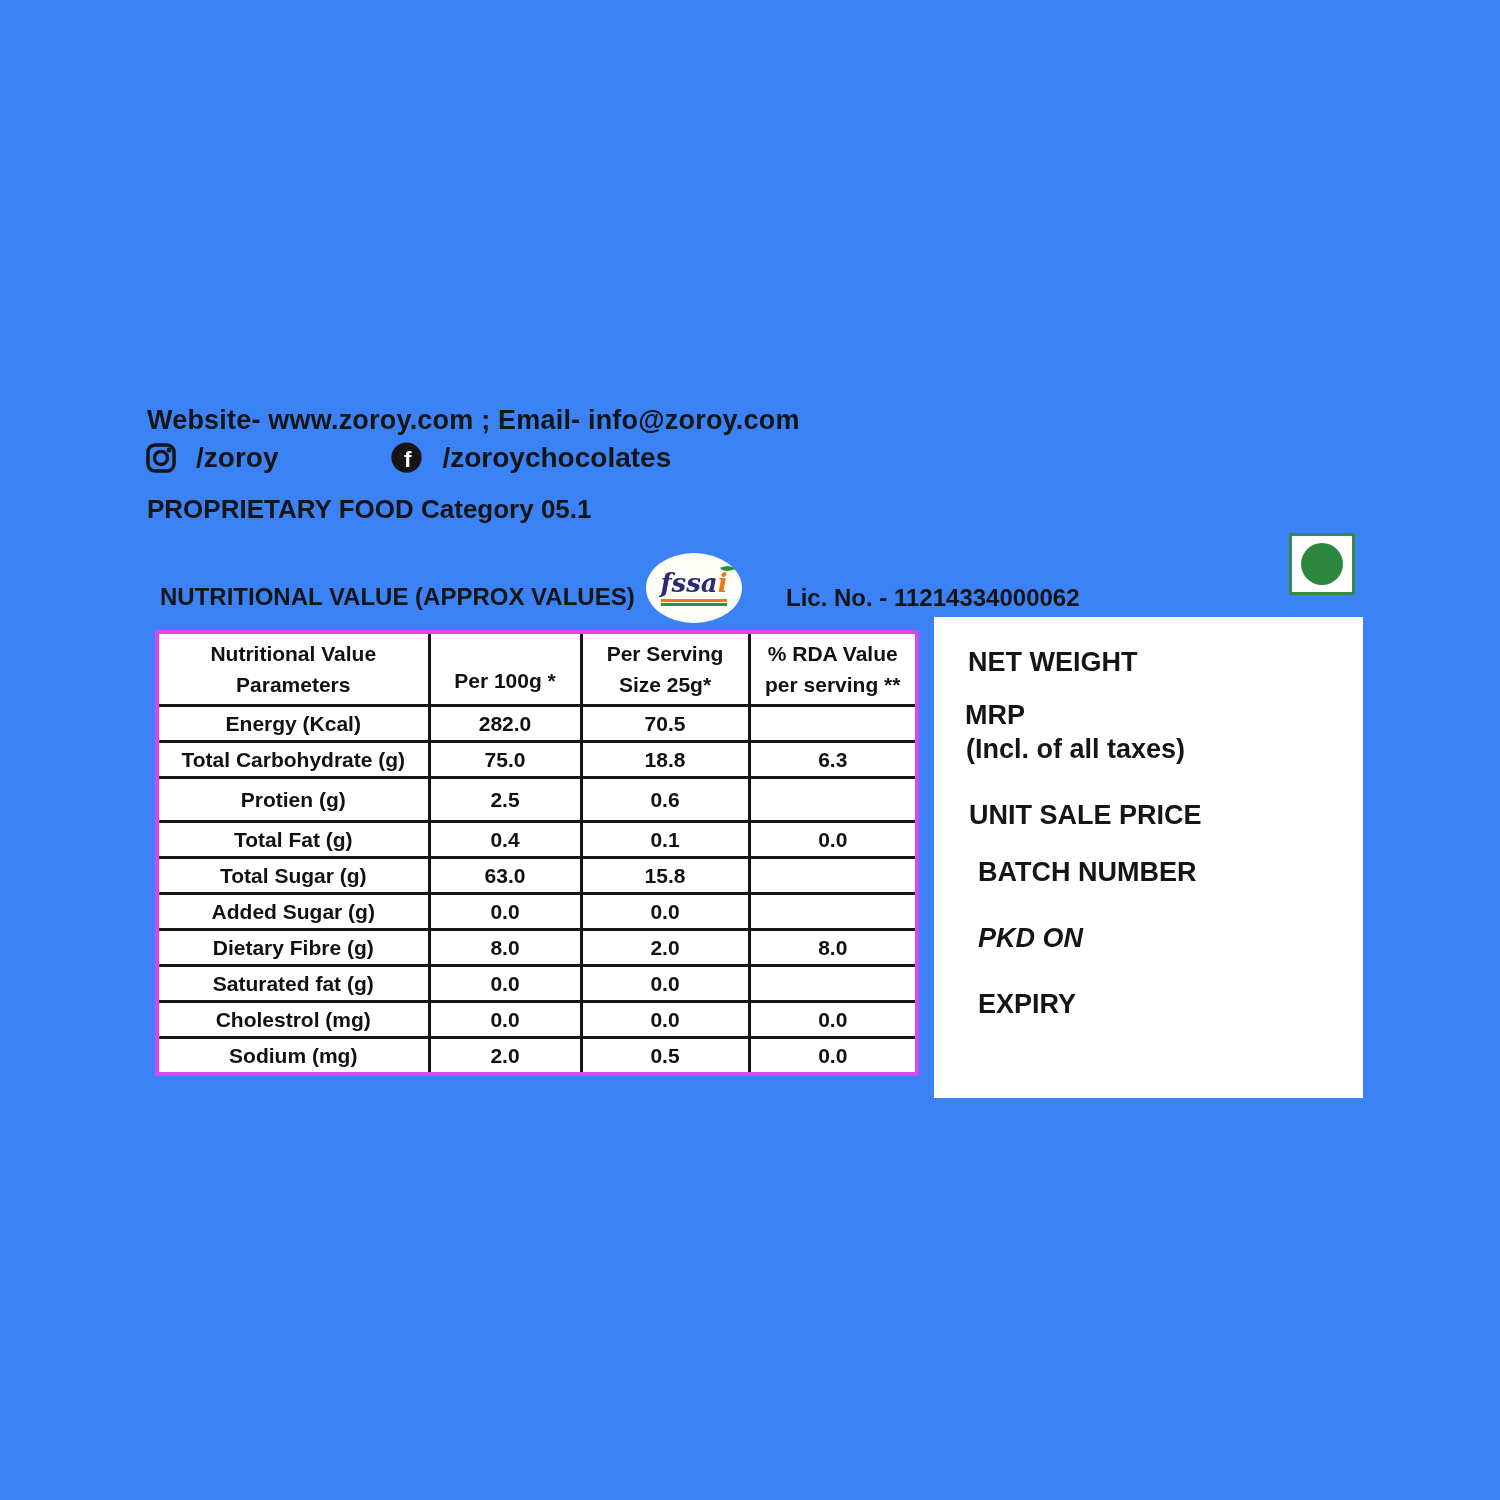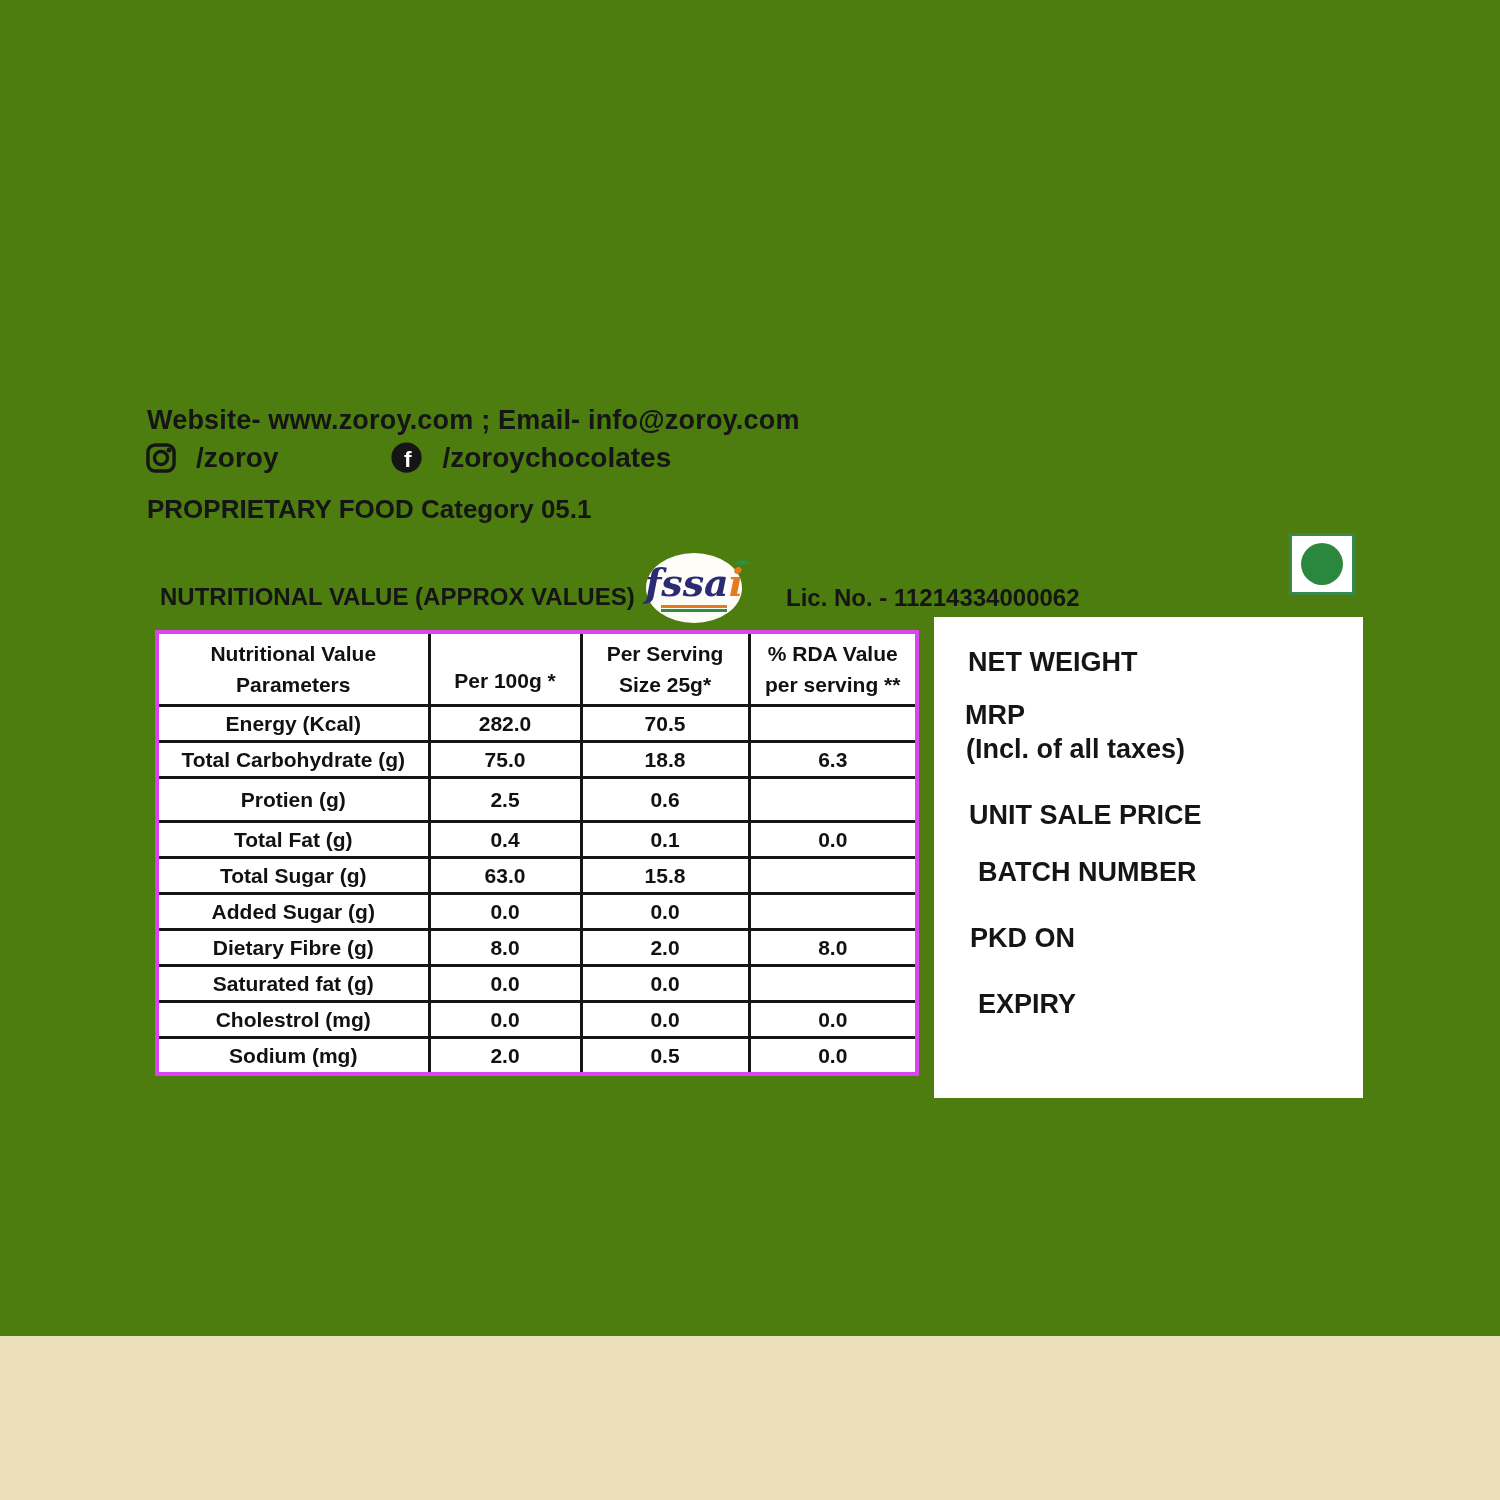--- a/index.html
+++ b/index.html
@@ -1,20 +1,20 @@
 <!DOCTYPE html>
 <html><head>
 <meta charset="utf-8">
 <style>
   html, body { margin: 0; padding: 0; background: #ebdfba; }
   .canvas {
     position: relative;
     width: 1500px;
-    height: 1336px;
-    background: #4d7c0f;
+    height: 1500px;
+    background: #3b82f6;
     font-family: "Liberation Sans", sans-serif;
     color: #151515;
     overflow: hidden;
   }
   
   .website-line {
     position: absolute; left: 147px; top: 405px;
     font-size: 27px; font-weight: 600; letter-spacing: 0.2px;
   }
   .social-row {
@@ -37,21 +37,21 @@
   }
   .fssai-logo {
     position: absolute; left: 646px; top: 553px;
     width: 96px; height: 70px; background: #fffdf8;
     border-radius: 50%;
     display: flex; align-items: center; justify-content: center;
   }
   .fssai-inner { position: relative; text-align: center; }
   .fssai-word {
     font-family: "DejaVu Serif", serif; font-style: italic; font-weight: 700;
-    font-size: 38px; line-height: 1; color: #2b2b75;
+    font-size: 26px; line-height: 1; color: #2b2b75;
     position: relative; display: inline-block;
   }
   .fssai-i { color: #e87a1e; font-style: italic; }
   .fssai-leaf {
     position: absolute; top: -5px; right: -6px;
     width: 13px; height: 7px; background: #2f8f3a;
     border-radius: 0 100% 0 100%; transform: rotate(-22deg);
   }
   .fssai-line-orange { height: 3px; width: 66px; background: #e87a1e; margin: 3px auto 0 auto; }
   .fssai-line-green  { height: 3px; width: 66px; background: #2f8f3a; margin: 1px auto 0 auto; }
@@ -88,21 +88,21 @@
   .info-box {
     position: absolute; left: 934px; top: 617px;
     width: 429px; height: 481px; background: #ffffff;
   }
   .info-box .info-item { position: absolute; font-size: 27px; font-weight: 600; white-space: nowrap; }
   .ib-net-weight { left: 34px; top: 30px; }
   .ib-mrp        { left: 31px; top: 83px; }
   .ib-mrp-note   { left: 32px; top: 117px; }
   .ib-unit-price { left: 35px; top: 183px; }
   .ib-batch      { left: 44px; top: 240px; text-align: center; }
-  .ib-pkd        { left: 36px; top: 306px; }
+  .ib-pkd        { left: 44px; top: 306px; font-style: italic; }
   .ib-expiry     { left: 44px; top: 372px; }
 </style>
 </head>
 <body>
 
 <div class="canvas">
 
   <div class="website-line">Website- www.zoroy.com ; Email- info@zoroy.com</div>
 
   <div class="social-row">

